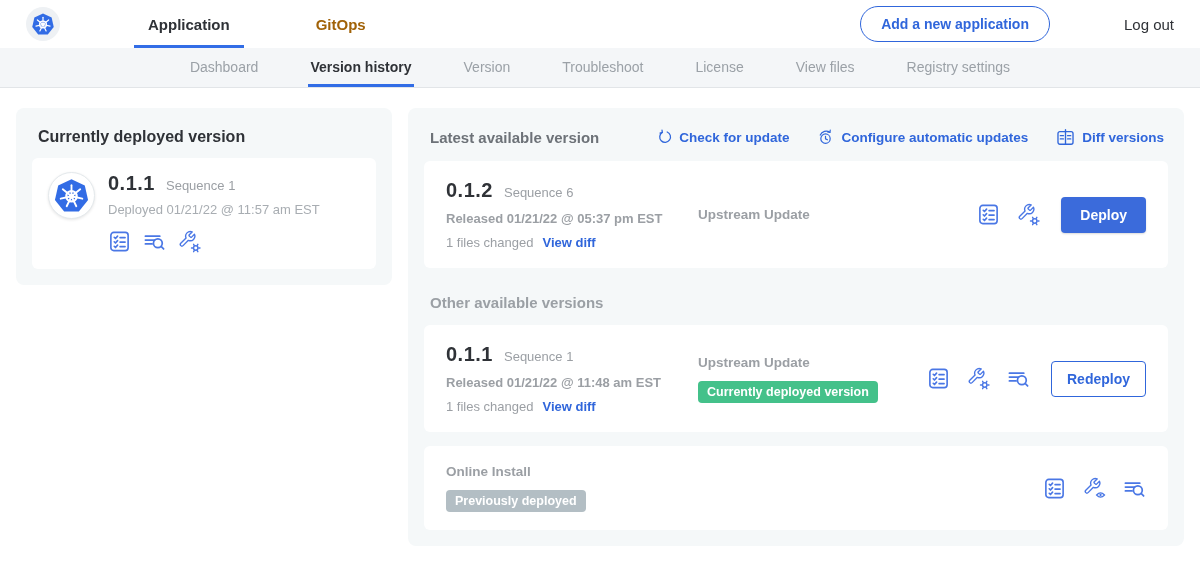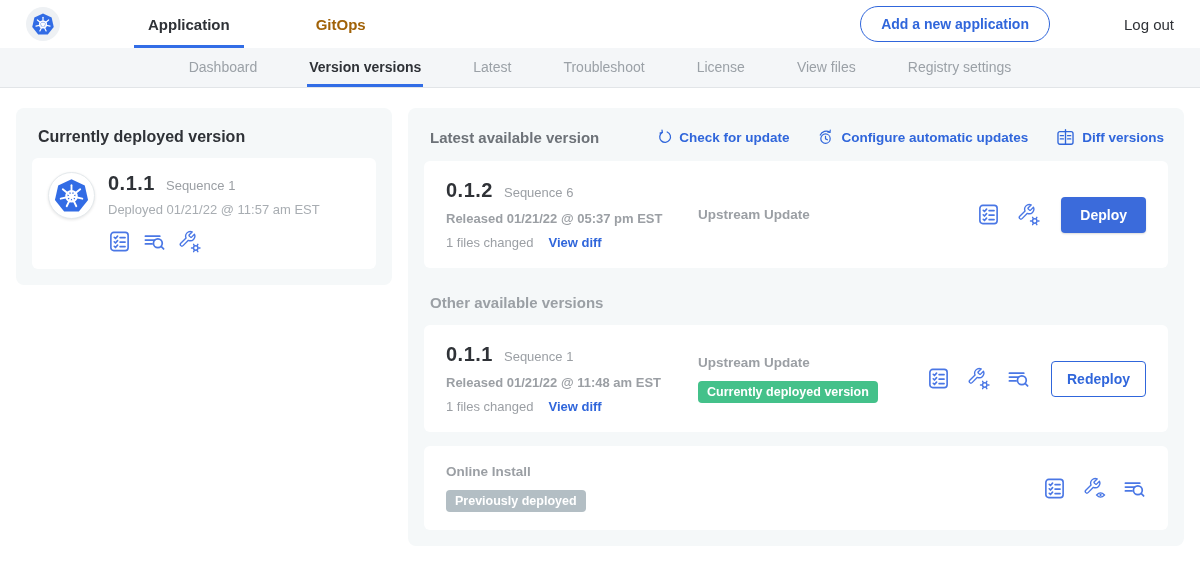--- a/index.html
+++ b/index.html
@@ -51,21 +51,21 @@
   .action-link { display: flex; align-items: center; gap: 7px; color: #3066db;
     font-size: 13.5px; font-weight: 700; cursor: pointer; }
 
   .version-card { background: #fff; border-radius: 6px; margin-top: 14px;
     padding: 18px 22px; display: flex; align-items: center; }
   .vc-left { width: 252px; flex-shrink: 0; }
   .vc-mid { flex: 1; }
   .vc-right { display: flex; align-items: center; gap: 17px; }
   .released { font-size: 13px; color: #9b9fa4; font-weight: 600; margin-top: 9px; }
   .files-line { margin-top: 9px; font-size: 13px; color: #9b9fa4; font-weight: 500; }
-  .view-diff { color: #3066db; font-weight: 700; margin-left: 15px; cursor: pointer; }
+  .view-diff { color: #3066db; font-weight: 700; margin-left: 9px; cursor: pointer; }
   .source { font-size: 13.5px; font-weight: 600; color: #9b9fa4; }
   .badge { display: inline-block; margin-top: 11px; padding: 4px 9px; border-radius: 4px;
     color: #fff; font-size: 12.5px; font-weight: 700; }
   .badge.green { background: #44c18a; }
   .badge.gray  { background: #b3bec4; }
   .deploy-btn { background: #3b6bdb; color: #fff; font-weight: 700; font-size: 14px;
     padding: 10px 19px; border-radius: 4px; border: none; margin-left: 4px; cursor: pointer;
     box-shadow: 0 1px 2px rgba(0,0,0,.15); font-family: "Liberation Sans", sans-serif; }
   .redeploy-btn { background: #fff; color: #3066db; font-weight: 700; font-size: 14px;
     padding: 9px 15px; border-radius: 4px; border: 1px solid #3066db; margin-left: 4px; cursor: pointer;
@@ -160,22 +160,22 @@
   </span>
   <div class="topnav-tab active">Application</div>
   <div class="topnav-tab">GitOps</div>
   <div class="topnav-spacer"></div>
   <button class="add-app-btn">Add a new application</button>
   <div class="logout">Log out</div>
 </header>
 
 <nav class="subnav">
   <div class="subnav-tab">Dashboard</div>
-  <div class="subnav-tab active">Version versions</div>
-  <div class="subnav-tab">Latest</div>
+  <div class="subnav-tab active">Version history</div>
+  <div class="subnav-tab">Version</div>
   <div class="subnav-tab">Troubleshoot</div>
   <div class="subnav-tab">License</div>
   <div class="subnav-tab">View files</div>
   <div class="subnav-tab">Registry settings</div>
 </nav>
 
 <main class="content">
 
   <section class="panel left-panel">
     <h2 class="left-title">Currently deployed version</h2>

